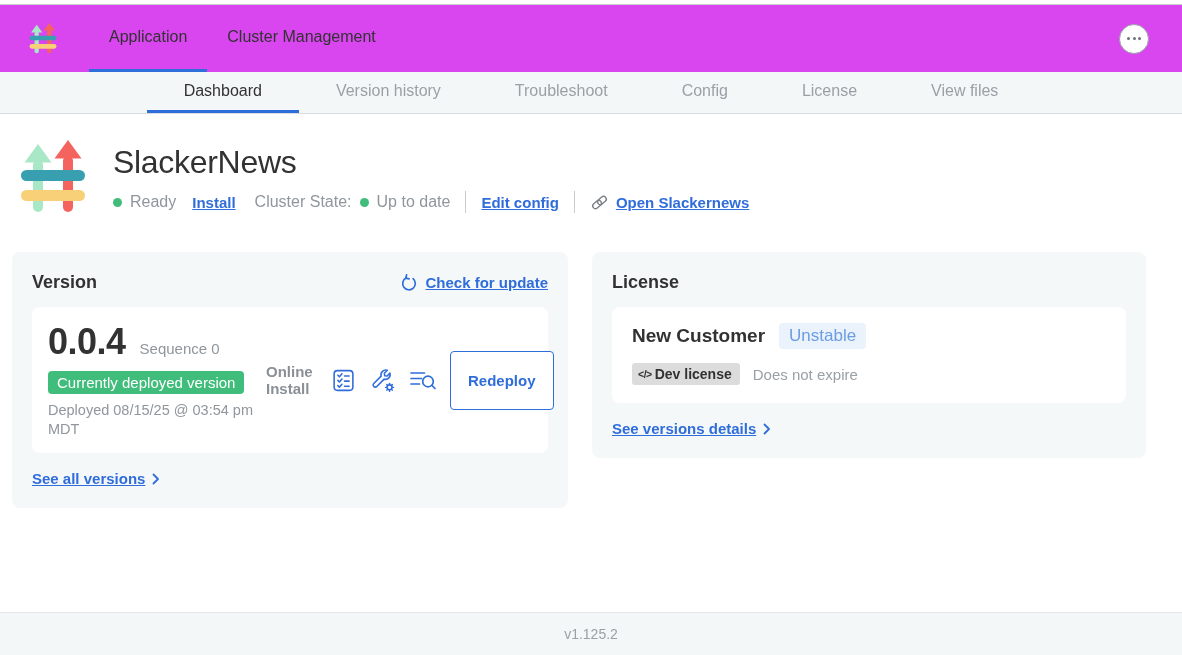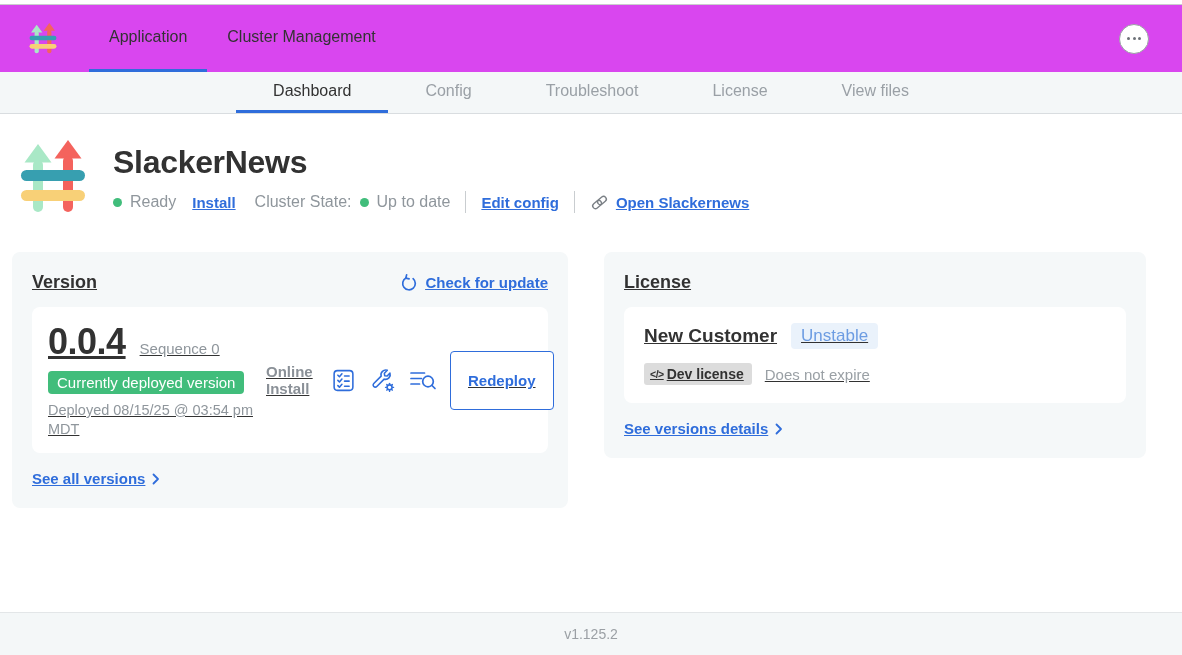--- a/index.html
+++ b/index.html
@@ -51,30 +51,30 @@
     display:flex;justify-content:center;
   }
   .sub-tab{
     display:flex;align-items:center;padding:0 37px;font-size:16px;
     color:#9aa0a6;border-bottom:3px solid transparent;cursor:pointer;white-space:nowrap;
   }
   .sub-tab.active{color:var(--text-dark);border-bottom-color:var(--accent);}
   
   .content{flex:1;background:#fff;}
   .app-header{display:flex;gap:27px;margin:26px 0 0 20px;}
-  .app-title{font-size:32px;font-weight:700;letter-spacing:-0.3px;margin-top:4px;}
+  .app-title{font-size:32px;font-weight:400;letter-spacing:-0.3px;margin-top:4px;}
   .status-row{display:flex;align-items:center;margin-top:10px;font-size:16px;color:var(--text-gray);}
   .dot-status{width:9px;height:9px;border-radius:50%;background:var(--green);display:inline-block;}
   .status-row .gap-s{margin-left:8px;}  .status-row .gap-m{margin-left:16px;}
   .vr{width:1px;height:22px;background:#c9cdd0;margin:0 15px;}
   a.link{color:var(--accent);text-decoration:underline;font-weight:600;cursor:pointer;}
   .status-row a.link{font-size:15px;}
   .open-link{display:inline-flex;align-items:center;gap:7px;}
   
-  .cards{display:flex;gap:36px;margin:36px 36px 0 12px;align-items:flex-start;text-decoration:underline;}
+  .cards{display:flex;gap:24px;margin:36px 36px 0 12px;align-items:flex-start;}
   .card{width:556px;background:var(--card-surface);border-radius:8px;padding:20px;}
   .card-header{display:flex;align-items:center;}
   .card-title{font-size:18px;font-weight:700;}
   .card-header-right{margin-left:auto;display:flex;align-items:center;gap:8px;}
   .card-header-right a.link,.see-link{font-size:15px;}
   .icon-accent{color:var(--accent);display:inline-flex;}
   .inner-box{background:#fff;border-radius:8px;margin-top:14px;}
   
   .version-box{padding:14px 16px;display:flex;}
   .version-left{min-width:218px;}
@@ -146,22 +146,23 @@
   </div>
   <button class="menu-btn">
     <span class="dot"></span>
     <span class="dot"></span>
     <span class="dot"></span>
   </button>
 </nav>
 
 <nav class="sub-nav">
   <div class="sub-tab active">Dashboard</div>
+  <div class="sub-tab">Version history</div>
+  <div class="sub-tab">Troubleshoot</div>
   <div class="sub-tab">Config</div>
-  <div class="sub-tab">Troubleshoot</div>
   <div class="sub-tab">License</div>
   <div class="sub-tab">View files</div>
 </nav>
 
 <main class="content">
 
   <header class="app-header">
     <svg width="66" height="76" viewBox="0 0 66 76">
       <g fill="var(--logo-mint)">
           <polygon points="18,4 31.5,22.5 4.5,22.5"></polygon>

